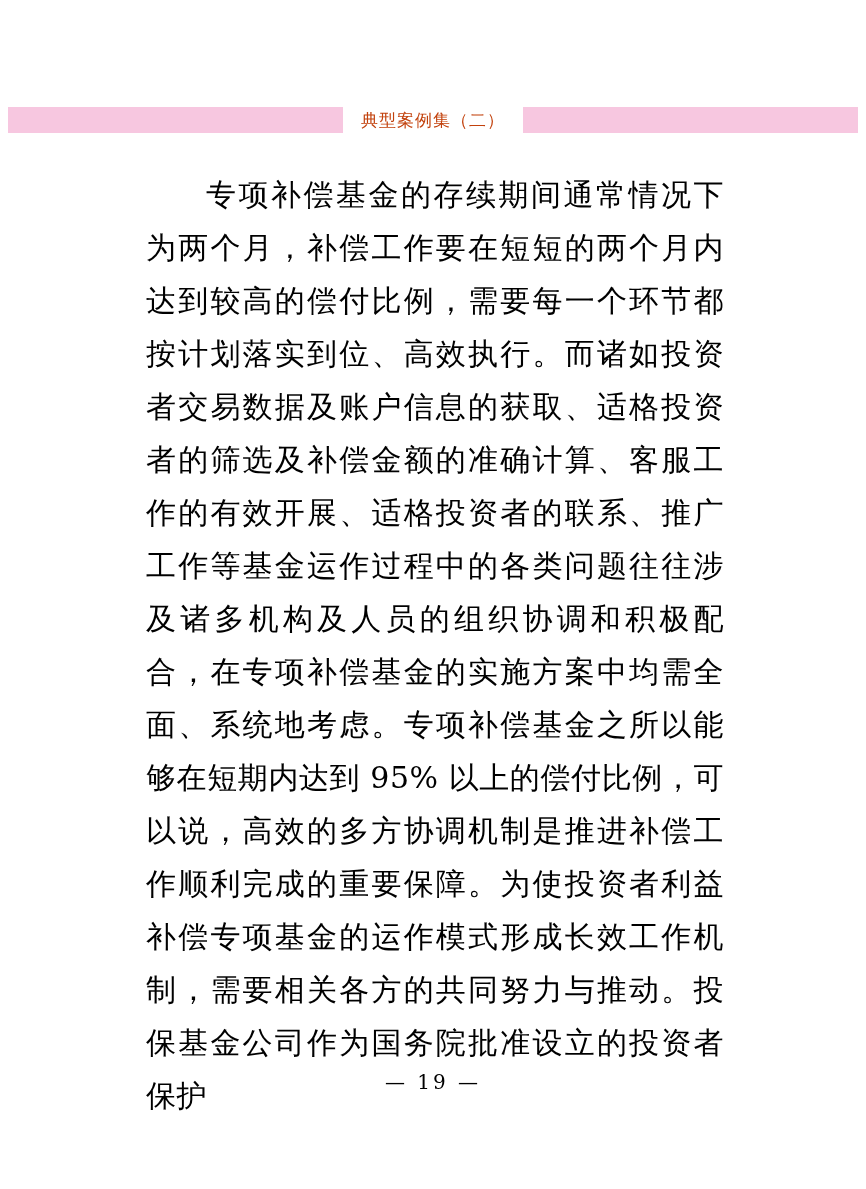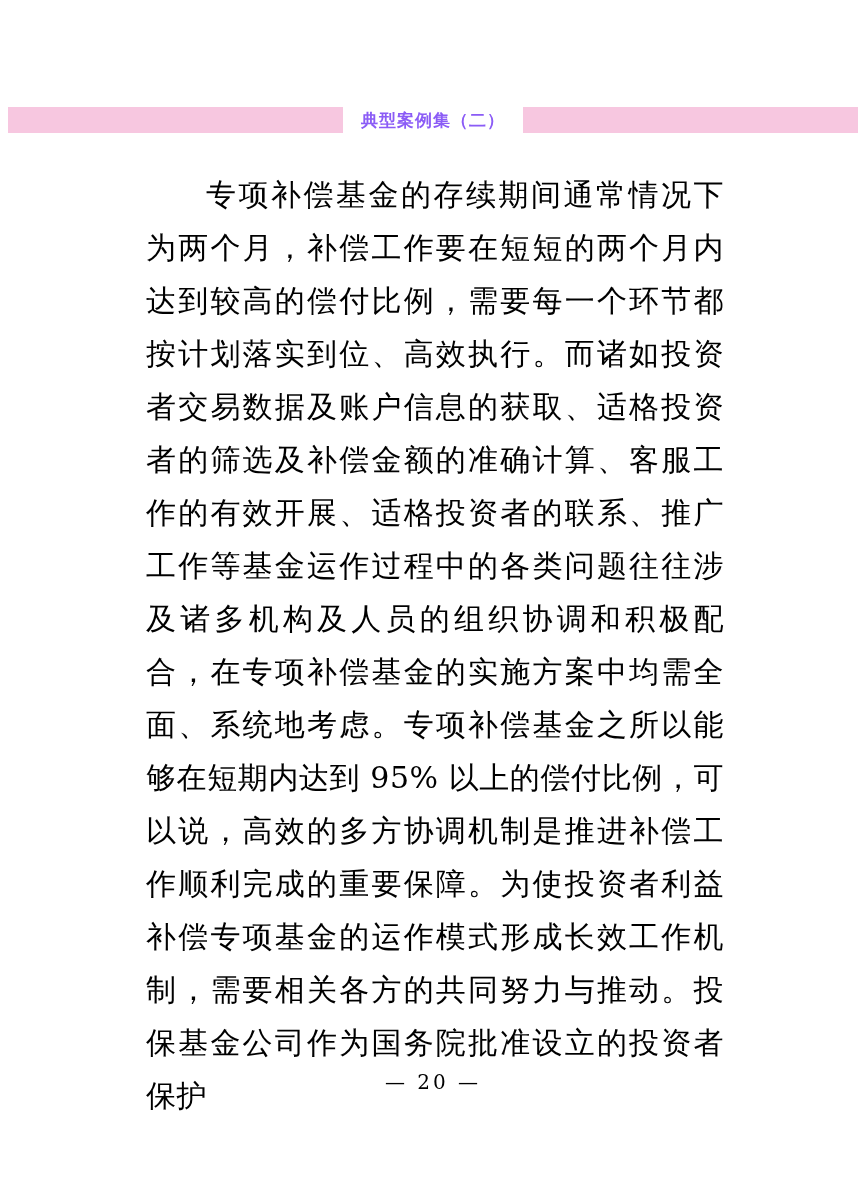--- a/index.html
+++ b/index.html
@@ -42,23 +42,23 @@
   }
   .header-band .bar.right {
     margin-left: 0;
   }
   .header-title {
     flex: 0 0 auto;
     padding: 0 18px;
     height: 26px;
     line-height: 26px;
     font-size: 17px;
-    font-weight: bold;
+    font-weight: normal;
     letter-spacing: 1px;
-    color: #8b5cf6;
+    color: #c2410c;
     background: #ffffff;
     white-space: nowrap;
     font-family: "DejaVu Serif", "Liberation Serif", serif;
   }
 
   
   .body-text {
     position: absolute;
     top: 152px;
     left: 130px;
@@ -101,16 +101,16 @@
     <div class="bar left"></div>
     <div class="header-title">典型案例集（二）</div>
     <div class="bar right"></div>
   </div>
 
   <div class="body-text">
     <p>专项补偿基金的存续期间通常情况下为两个月，补偿工作要在短短的两个月内达到较高的偿付比例，需要每一个环节都按计划落实到位、高效执行。而诸如投资者交易数据及账户信息的获取、适格投资者的筛选及补偿金额的准确计算、客服工作的有效开展、适格投资者的联系、推广工作等基金运作过程中的各类问题往往涉及诸多机构及人员的组织协调和积极配合，在专项补偿基金的实施方案中均需全面、系统地考虑。专项补偿基金之所以能够在短期内达到 95% 以上的偿付比例，可以说，高效的多方协调机制是推进补偿工作顺利完成的重要保障。为使投资者利益补偿专项基金的运作模式形成长效工作机制，需要相关各方的共同努力与推动。投保基金公司作为国务院批准设立的投资者保护</p>
   </div>
 
   <div class="footer">
-    <span class="page-number">— 20 —</span>
+    <span class="page-number">— 19 —</span>
   </div>
 
 </div>
 
 </body></html>

